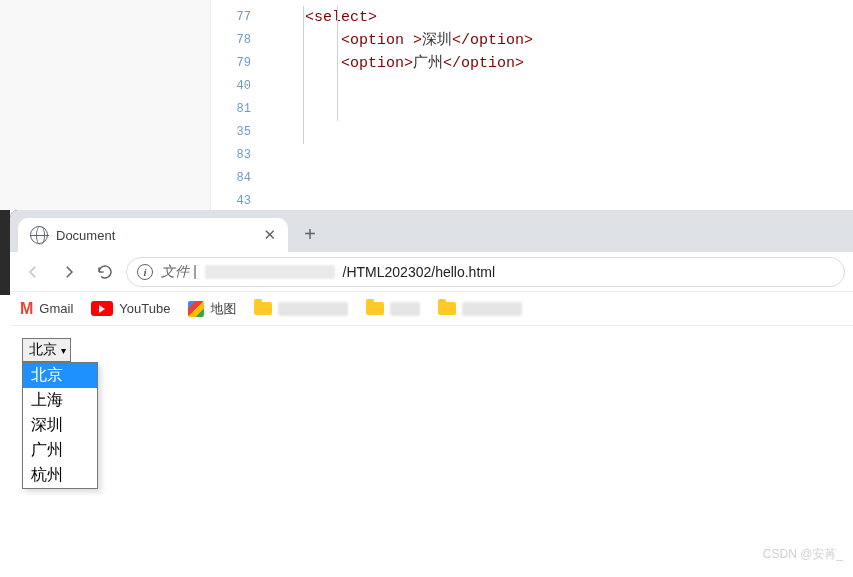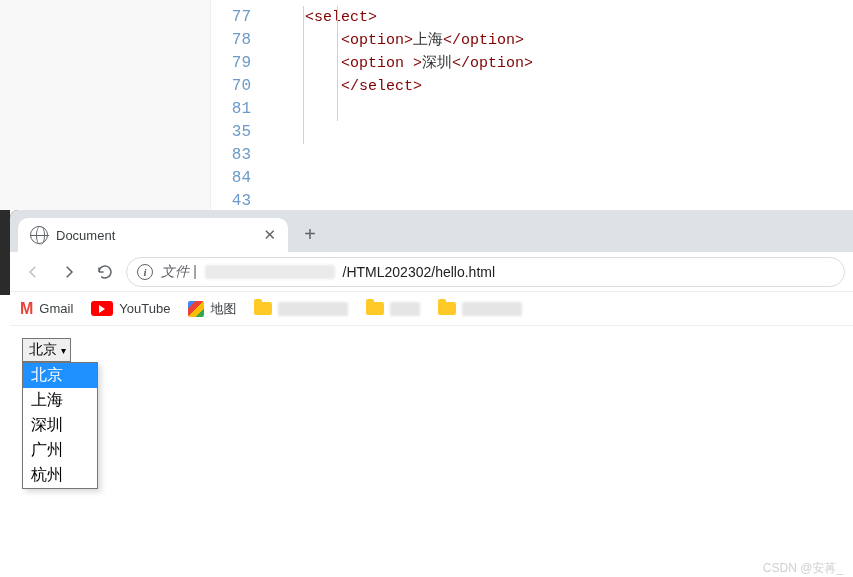--- a/index.html
+++ b/index.html
@@ -1,21 +1,21 @@
 <!DOCTYPE html>
 <html><head>
   <meta charset="utf-8">
   <style>
     * { margin: 0; padding: 0; box-sizing: border-box; }
     body { font-family: Consolas, "Courier New", monospace; font-size: 14px; width: 853px; height: 577px; overflow: hidden; position: relative; background: #fff; }
     
     
     .editor-wrap { display: flex; height: 210px; background: #fff; }
     .left-margin { width: 211px; background: #f8f8f8; border-right: 1px solid #eee; }
-    .gutter { width: 58px; text-align: right; padding-right: 18px; color: #6c9bc9; font-size: 16px; line-height: 23px; padding-top: 6px; }
+    .gutter { width: 58px; text-align: right; padding-right: 18px; color: #6c9bc9; font-size: 12px; line-height: 23px; padding-top: 6px; }
     .code-area { flex: 1; font-size: 15px; line-height: 23px; padding-top: 6px; position: relative; }
     .code-line { white-space: pre; height: 23px; }
     .indent-guide { position: absolute; top: 6px; width: 1px; background: #d0d0d0; }
     .g1 { left: 34px; height: 138px; }
     .g2 { left: 68px; height: 115px; }
     .hl-line { background: #f7f7f7; }
     
     .tok-br  { color: #800000; } 
     .tok-tag { color: #800000; }
     .tok-txt { color: #333333; }
@@ -51,47 +51,46 @@
     .folder-icon { width: 18px; height: 13px; background: #ffca28; border-radius: 2px; position: relative; }
     .folder-icon::before { content: ""; position: absolute; top: -3px; left: 0; width: 8px; height: 4px; background: #ffca28; border-radius: 2px 2px 0 0; }
     
     .page-content { padding: 12px; background: #fff; font-family: Arial, "Microsoft YaHei", sans-serif; }
     .sel-box { display: inline-flex; align-items: center; border: 1px solid #767676; background: #efefef; padding: 2px 4px 2px 6px; font-size: 14px; gap: 4px; cursor: pointer; }
     .sel-arrow { font-size: 10px; }
     .dropdown { position: absolute; border: 1px solid #767676; background: #fff; box-shadow: 3px 3px 6px rgba(0,0,0,0.15); font-size: 16px; min-width: 76px; }
     .dd-opt { padding: 2px 8px; cursor: pointer; white-space: nowrap; }
     .dd-opt.sel { background: #1e90ff; color: #fff; }
     
-    .watermark { position: absolute; bottom: 0; right: 10px; font-family: Arial, sans-serif; font-size: 12px; color: #d0d0d0; }
+    .watermark { position: absolute; bottom: 14px; right: 10px; font-family: Arial, sans-serif; font-size: 12px; color: #d0d0d0; }
     
     .left-sliver { position: absolute; left: 0; top: 210px; width: 10px; height: 85px; background: #2b2b2b; }
   </style>
 </head>
 <body>
 
 <div class="editor-wrap">
   <div class="left-margin"></div>
   <div class="gutter">
     <div>77</div>
     <div>78</div>
     <div>79</div>
-    <div>70</div>
+    <div>40</div>
     <div>81</div>
     <div>35</div>
     <div>83</div>
     <div>84</div>
     <div>43</div>
   </div>
   <div class="code-area">
     <div class="indent-guide g1"></div>
     <div class="indent-guide g2"></div>
     <div class="code-line">    <span class="tok-br">&lt;</span><span class="tok-tag">select</span><span class="tok-br">&gt;</span></div>
-    <div class="code-line">        <span class="tok-br">&lt;</span><span class="tok-tag">option</span><span class="tok-br">&gt;</span><span class="tok-txt">上海</span><span class="tok-br">&lt;/</span><span class="tok-tag">option</span><span class="tok-br">&gt;</span></div>
     <div class="code-line">        <span class="tok-br">&lt;</span><span class="tok-tag">option</span><span class="tok-txt"> </span><span class="tok-br">&gt;</span><span class="tok-txt">深圳</span><span class="tok-br">&lt;/</span><span class="tok-tag">option</span><span class="tok-br">&gt;</span></div>
-    <div class="code-line">        <span class="tok-br">&lt;/</span><span class="tok-tag">select</span><span class="tok-br">&gt;</span></div>
+    <div class="code-line">        <span class="tok-br">&lt;</span><span class="tok-tag">option</span><span class="tok-br">&gt;</span><span class="tok-txt">广州</span><span class="tok-br">&lt;/</span><span class="tok-tag">option</span><span class="tok-br">&gt;</span></div>
     <div class="code-line"></div>
     <div class="code-line"></div>
   </div>
 </div>
 
 <div class="left-sliver"></div>
 
 <div class="browser">
   <div class="tab-strip">
     <div class="tab">

